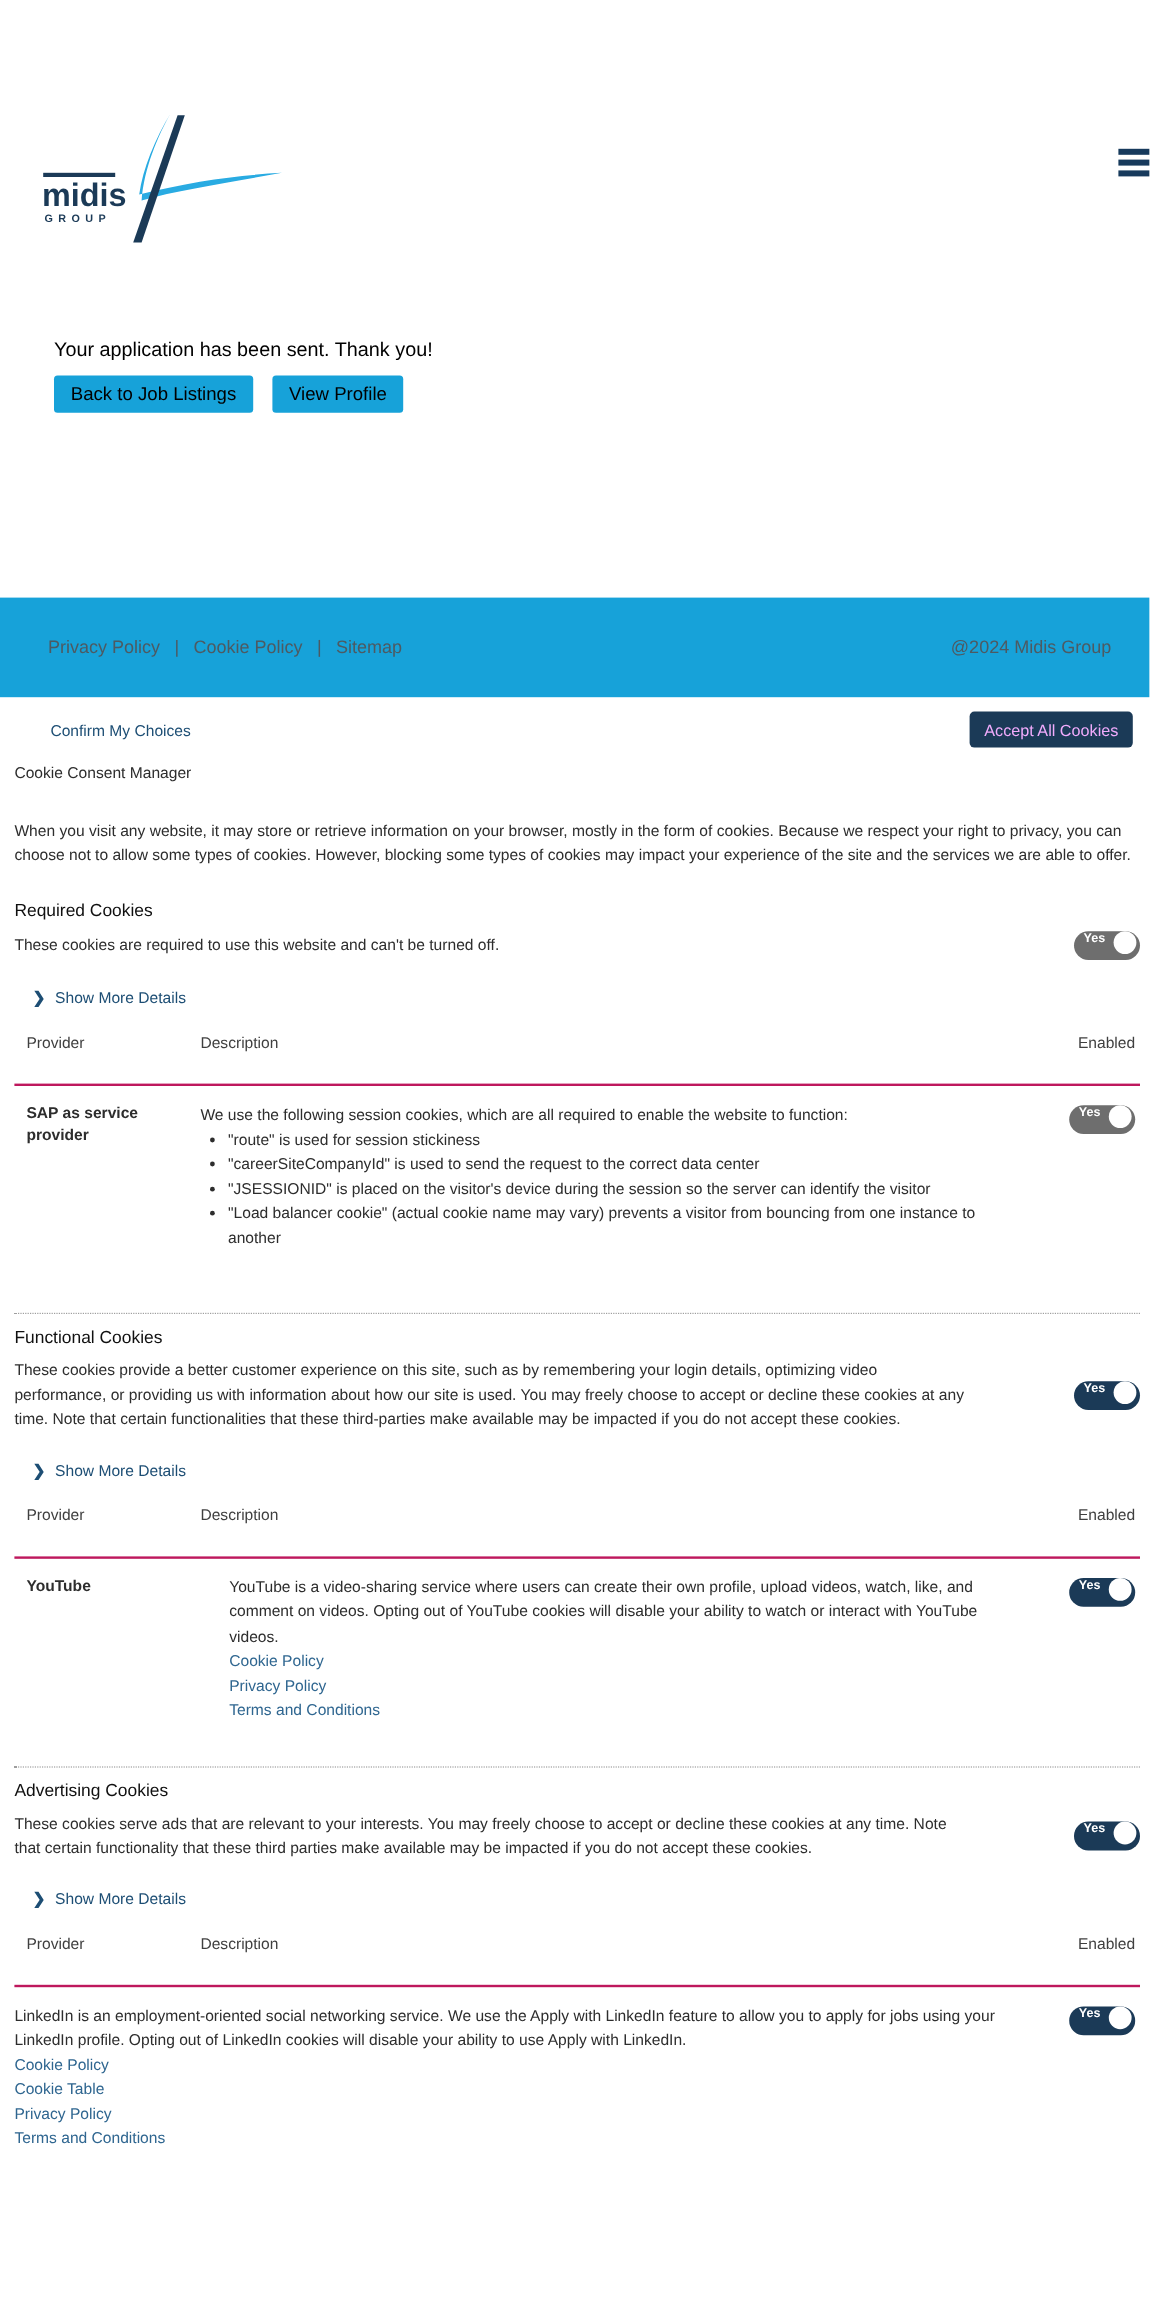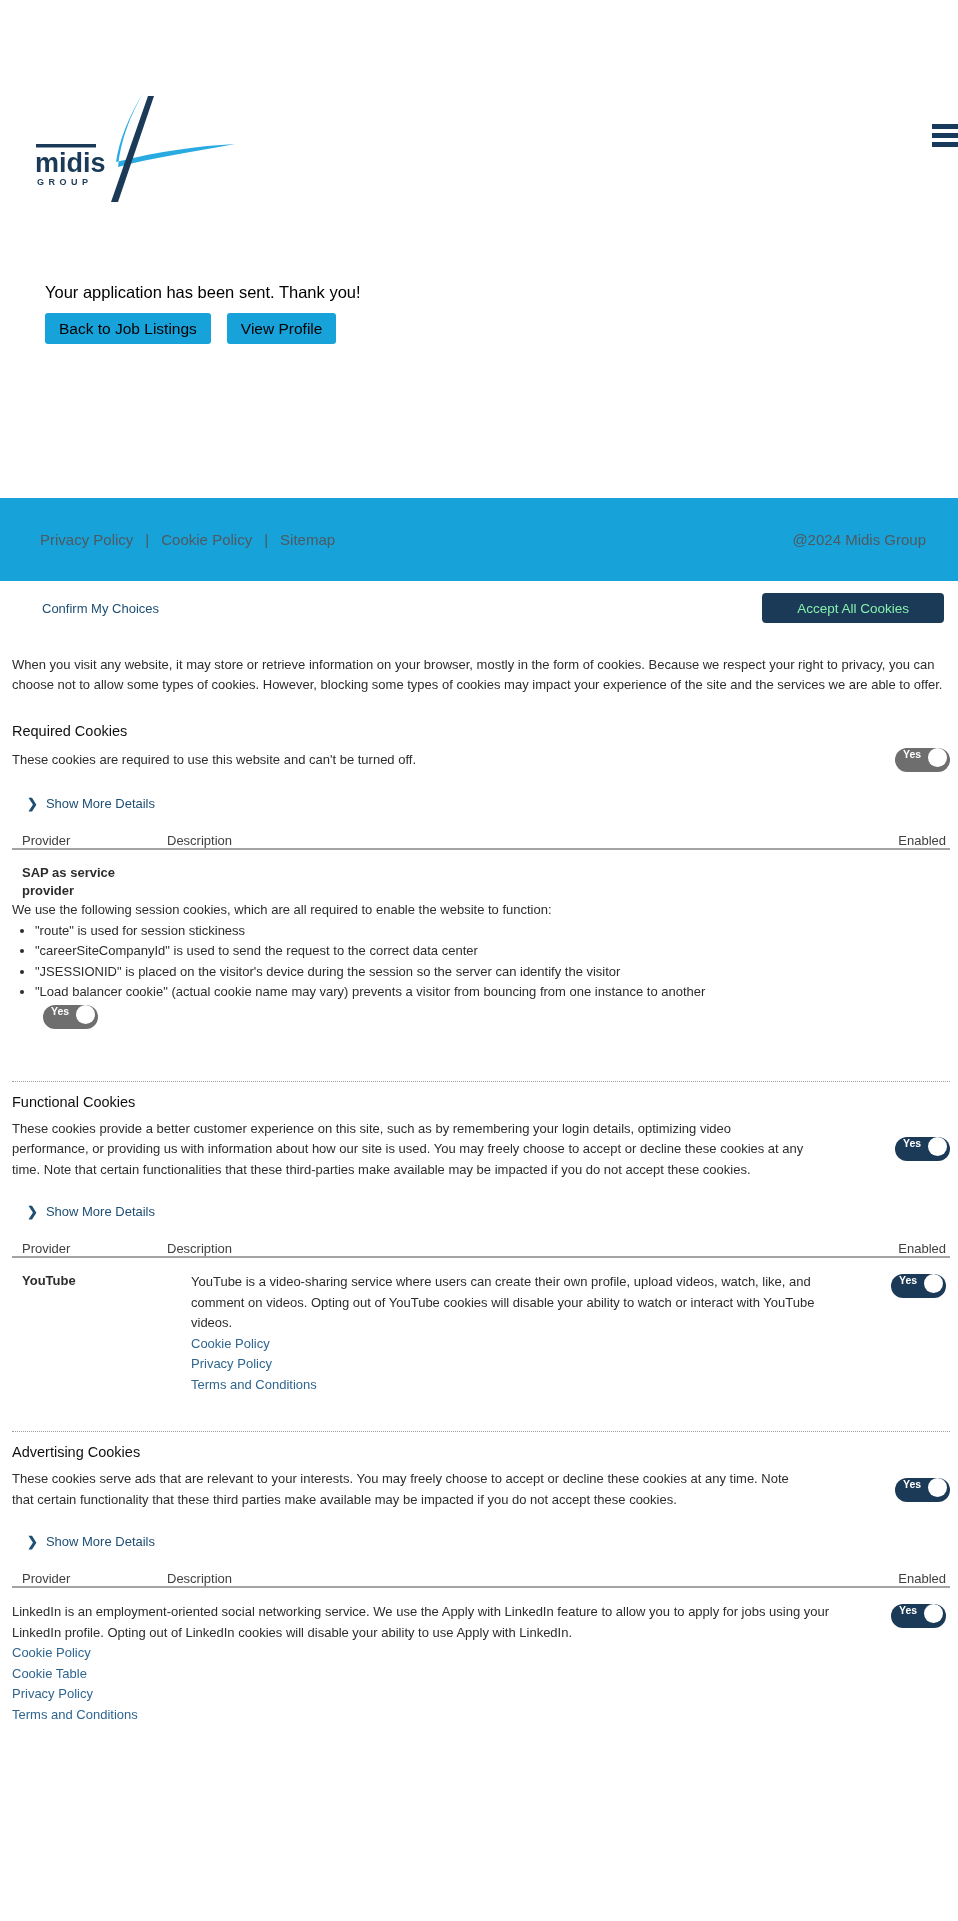--- a/index.html
+++ b/index.html
@@ -30,45 +30,45 @@
   .site-footer { margin-top: 154px; height: 83px; background: #17a2d9; display: flex; align-items: center; justify-content: space-between; padding: 0 32px 0 40px; }
   .footer-links { display: flex; align-items: center; gap: 12px; font-size: 15px; color: #4d5a62; }
   .footer-links a { color: #4d5a62; }
   .footer-sep { color: #4d5a62; }
   .copyright { font-size: 15px; color: #4d5a62; }
 
   
   .cookie-manager { padding: 0 8px 0 12px; }
   .cc-top { display: flex; align-items: center; justify-content: space-between; margin-top: 12px; padding-left: 30px; }
   .confirm-link { color: #1d4e74; font-size: 13px; cursor: pointer; }
-  .accept-btn { background: #1b3a57; color: #86efac; border: none; border-radius: 4px; font-size: 13.5px; height: 30px; padding: 0 35px; margin-right: 6px; font-family: inherit; cursor: pointer; }
+  .accept-btn { background: #1b3a57; color: #f0abfc; border: none; border-radius: 4px; font-size: 13.5px; height: 30px; padding: 0 12px; margin-right: 6px; font-family: inherit; cursor: pointer; }
   .cc-title { margin-top: 13px; font-size: 13px; color: #2d2d2d; }
   .cc-intro { margin: 32px 0 0 0; font-size: 13px; line-height: 20px; color: #2d2d2d; }
 
   .cookie-section { margin-top: 28px; }
   .sec-heading { margin: 0; font-size: 14.5px; color: #101010; font-weight: normal; }
   .sec-desc-row { display: flex; align-items: center; margin-top: 9px; }
   .sec-desc { flex: 1; margin: 0; font-size: 13px; line-height: 20.5px; padding-right: 55px; }
   .sec-toggle-col { width: 90px; display: flex; justify-content: flex-end; }
 
   .show-more { margin-top: 24px; margin-left: 15px; display: flex; align-items: center; gap: 8px; color: #1d4e74; font-size: 13px; cursor: pointer; }
   .chev { font-size: 13px; font-weight: bold; }
 
   .cookie-table { margin-top: 22px; }
-  .t-head { display: flex; font-size: 13px; color: #3f3f3f; padding-bottom: 0; border-bottom: 2px solid #a3a3a3; align-items: flex-end; }
+  .t-head { display: flex; font-size: 13px; color: #3f3f3f; padding-bottom: 27px; border-bottom: 2px solid #be185d; align-items: flex-end; }
   .col-provider { width: 155px; padding-left: 10px; }
   .col-desc { flex: 1; }
   .col-enabled { width: 90px; text-align: right; padding-right: 4px; }
   .t-row { display: flex; padding-top: 14px; }
   .t-row .col-provider { font-weight: bold; font-size: 13px; line-height: 18px; padding-right: 34px; }
   .t-row .col-enabled { display: flex; justify-content: flex-end; align-items: flex-start; padding-top: 2px; }
   .row-desc p { margin: 0; font-size: 13px; line-height: 20.5px; }
   .row-desc ul { margin: 0; padding-left: 23px; font-size: 13px; line-height: 20.5px; }
   .row-link { display: block; color: #2f6690; font-size: 13px; line-height: 20.5px; cursor: pointer; }
-  .pad-b-lg { padding-bottom: 52px; flex-direction: column; }
+  .pad-b-lg { padding-bottom: 52px; }
   .pad-b-md { padding-bottom: 36px; gap: 24px; }
   .pad-b-sm { padding-bottom: 20px; }
   .dotted-divider { border-top: 1px dotted #9e9e9e; }
 
   
   .toggle { display: inline-flex; align-items: flex-start; justify-content: space-between; width: 55px; height: 24px; border-radius: 13px; padding: 0 3px 0 8px; cursor: pointer; }
   .toggle.gray { background: #6e6e6e; }
   .toggle.navy { background: #1b3a57; }
   .toggle-label { color: #fff; font-size: 10.5px; font-weight: bold; }
   .toggle-knob { width: 19px; height: 19px; border-radius: 50%; background: #fff; }
@@ -114,20 +114,21 @@
     <div class="copyright">@2024 Midis Group</div>
   </footer>
 
   <section class="cookie-manager">
 
     <div class="cc-top">
       <a class="confirm-link">Confirm My Choices</a>
       <button class="accept-btn">Accept All Cookies</button>
     </div>
 
+    <div class="cc-title">Cookie Consent Manager</div>
     <p class="cc-intro">When you visit any website, it may store or retrieve information on your browser, mostly in the form of cookies. Because we respect your right to privacy, you can choose not to allow some types of cookies. However, blocking some types of cookies may impact your experience of the site and the services we are able to offer.</p>
 
     <section class="cookie-section">
       <h3 class="sec-heading">Required Cookies</h3>
       <div class="sec-desc-row">
         <p class="sec-desc">These cookies are required to use this website and can't be turned off.</p>
         <div class="sec-toggle-col">
           <span class="toggle gray">
             <span class="toggle-label">Yes</span>
             <span class="toggle-knob"></span>

